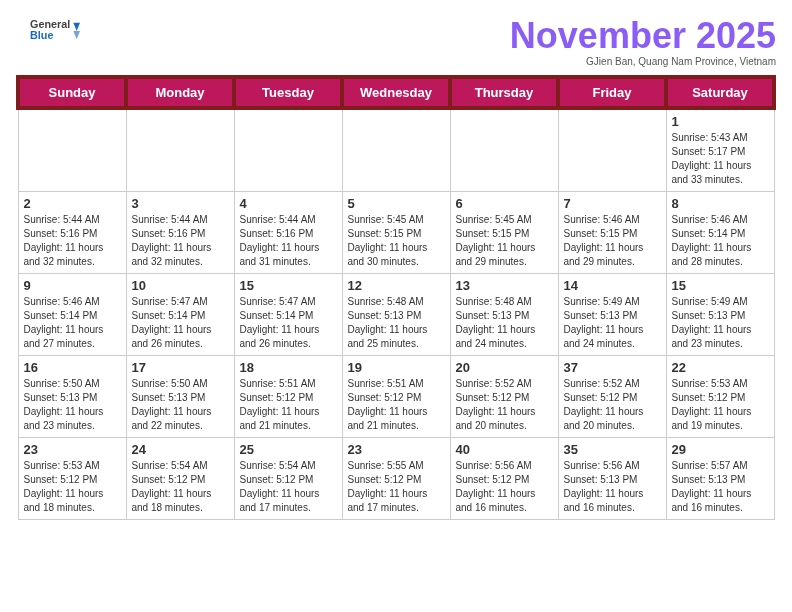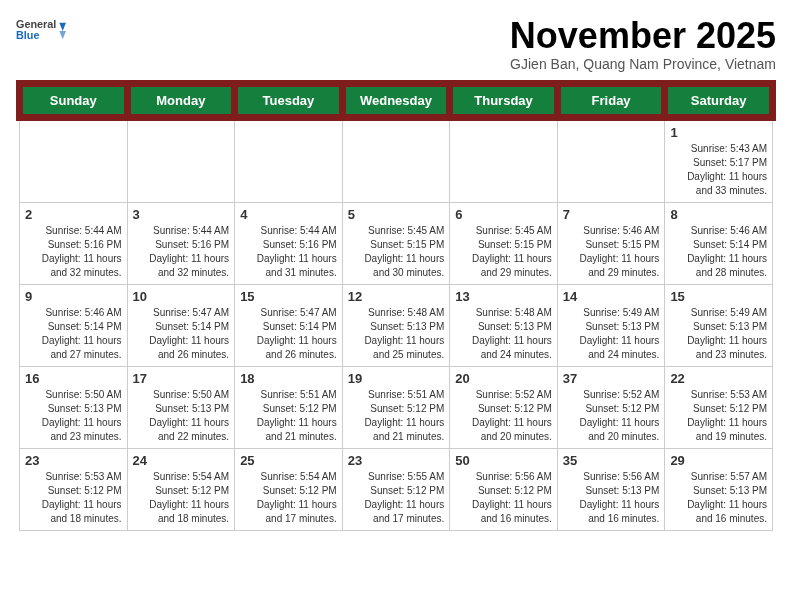--- a/index.html
+++ b/index.html
@@ -13,52 +13,53 @@
     .header-section {
       display: flex;
       justify-content: space-between;
       align-items: flex-start;
       margin-bottom: 8px;
     }
     .logo-area {
       display: flex;
       flex-direction: column;
       align-items: center;
+      margin-left: 14px;
     }
     .logo-icon {
       width: 50px;
       height: 30px;
       margin-bottom: 2px;
     }
     .title-area {
       text-align: right;
     }
     .month-title {
       font-size: 36px;
       font-weight: bold;
-      color: #000000;
+      color: #8b5cf6;
       line-height: 1.1;
     }
     .subtitle {
-      font-size: 14px;
+      font-size: 10px;
       color: #555;
     }
     .calendar {
       width: 100%;
       border-collapse: collapse;
       border: 1px solid #ccc;
     }
     .calendar th {
-      background-color: #15803d;
+      background-color: #be185d;
       color: #fff;
       text-align: center;
       padding: 6px 4px;
       font-size: 13px;
       font-weight: bold;
-      border: 7px solid #7f1d1d;
+      border: 4px solid #7f1d1d;
     }
     .calendar td {
       vertical-align: top;
       border: 1px solid #ccc;
       padding: 4px 5px;
       width: calc(100% / 7);
       min-height: 80px;
       font-size: 10.5px;
       color: #333;
       background: #fff;
@@ -66,21 +67,20 @@
     .day-number {
       font-size: 13px;
       font-weight: bold;
       display: block;
       margin-bottom: 2px;
     }
     .cell-content {
       font-size: 10px;
       line-height: 1.4;
       color: #333;
-      text-align: right;
     }
     .empty-cell {
       background: #fff;
     }
   </style>
 </head>
 <body>
 
 <div class="header-section">
   <div class="logo-area">
@@ -275,21 +275,21 @@
 Sunset: 5:12 PM
 Daylight: 11 hours and 17 minutes.</div>
         </td>
         <td>
           <span class="day-number">23</span>
           <div class="cell-content" style="white-space: pre-line;">Sunrise: 5:55 AM
 Sunset: 5:12 PM
 Daylight: 11 hours and 17 minutes.</div>
         </td>
         <td>
-          <span class="day-number">50</span>
+          <span class="day-number">40</span>
           <div class="cell-content" style="white-space: pre-line;">Sunrise: 5:56 AM
 Sunset: 5:12 PM
 Daylight: 11 hours and 16 minutes.</div>
         </td>
         <td>
           <span class="day-number">35</span>
           <div class="cell-content" style="white-space: pre-line;">Sunrise: 5:56 AM
 Sunset: 5:13 PM
 Daylight: 11 hours and 16 minutes.</div>
         </td>

